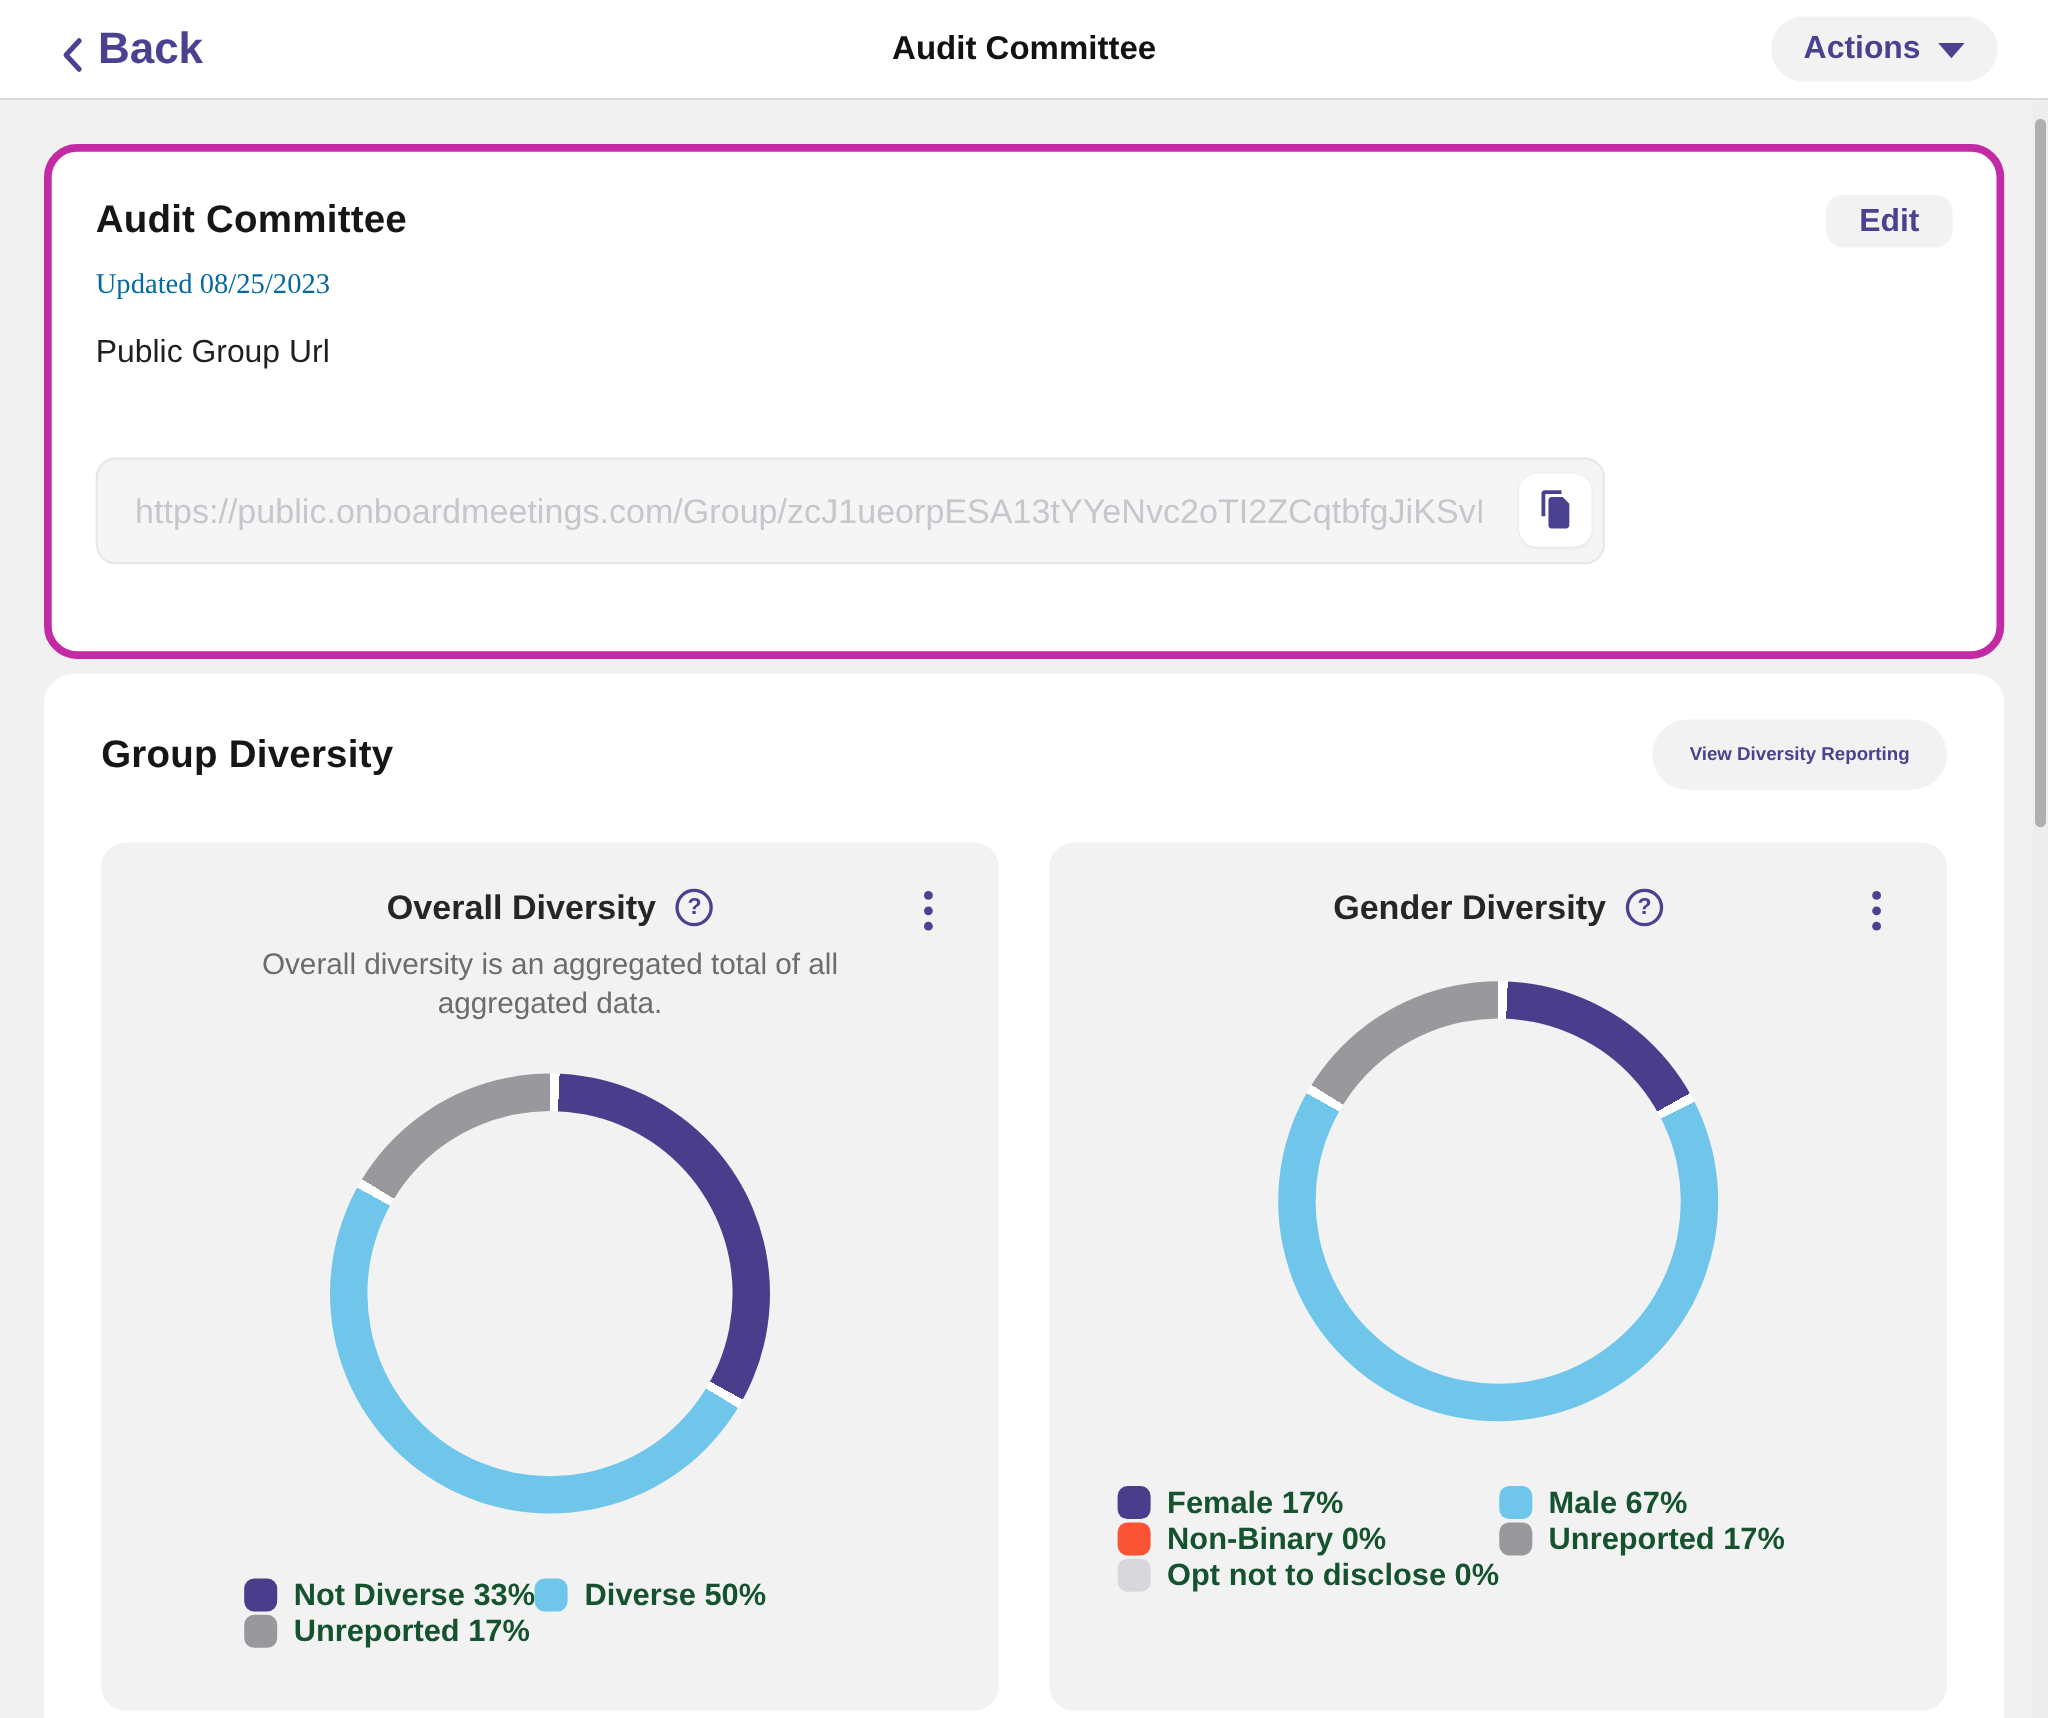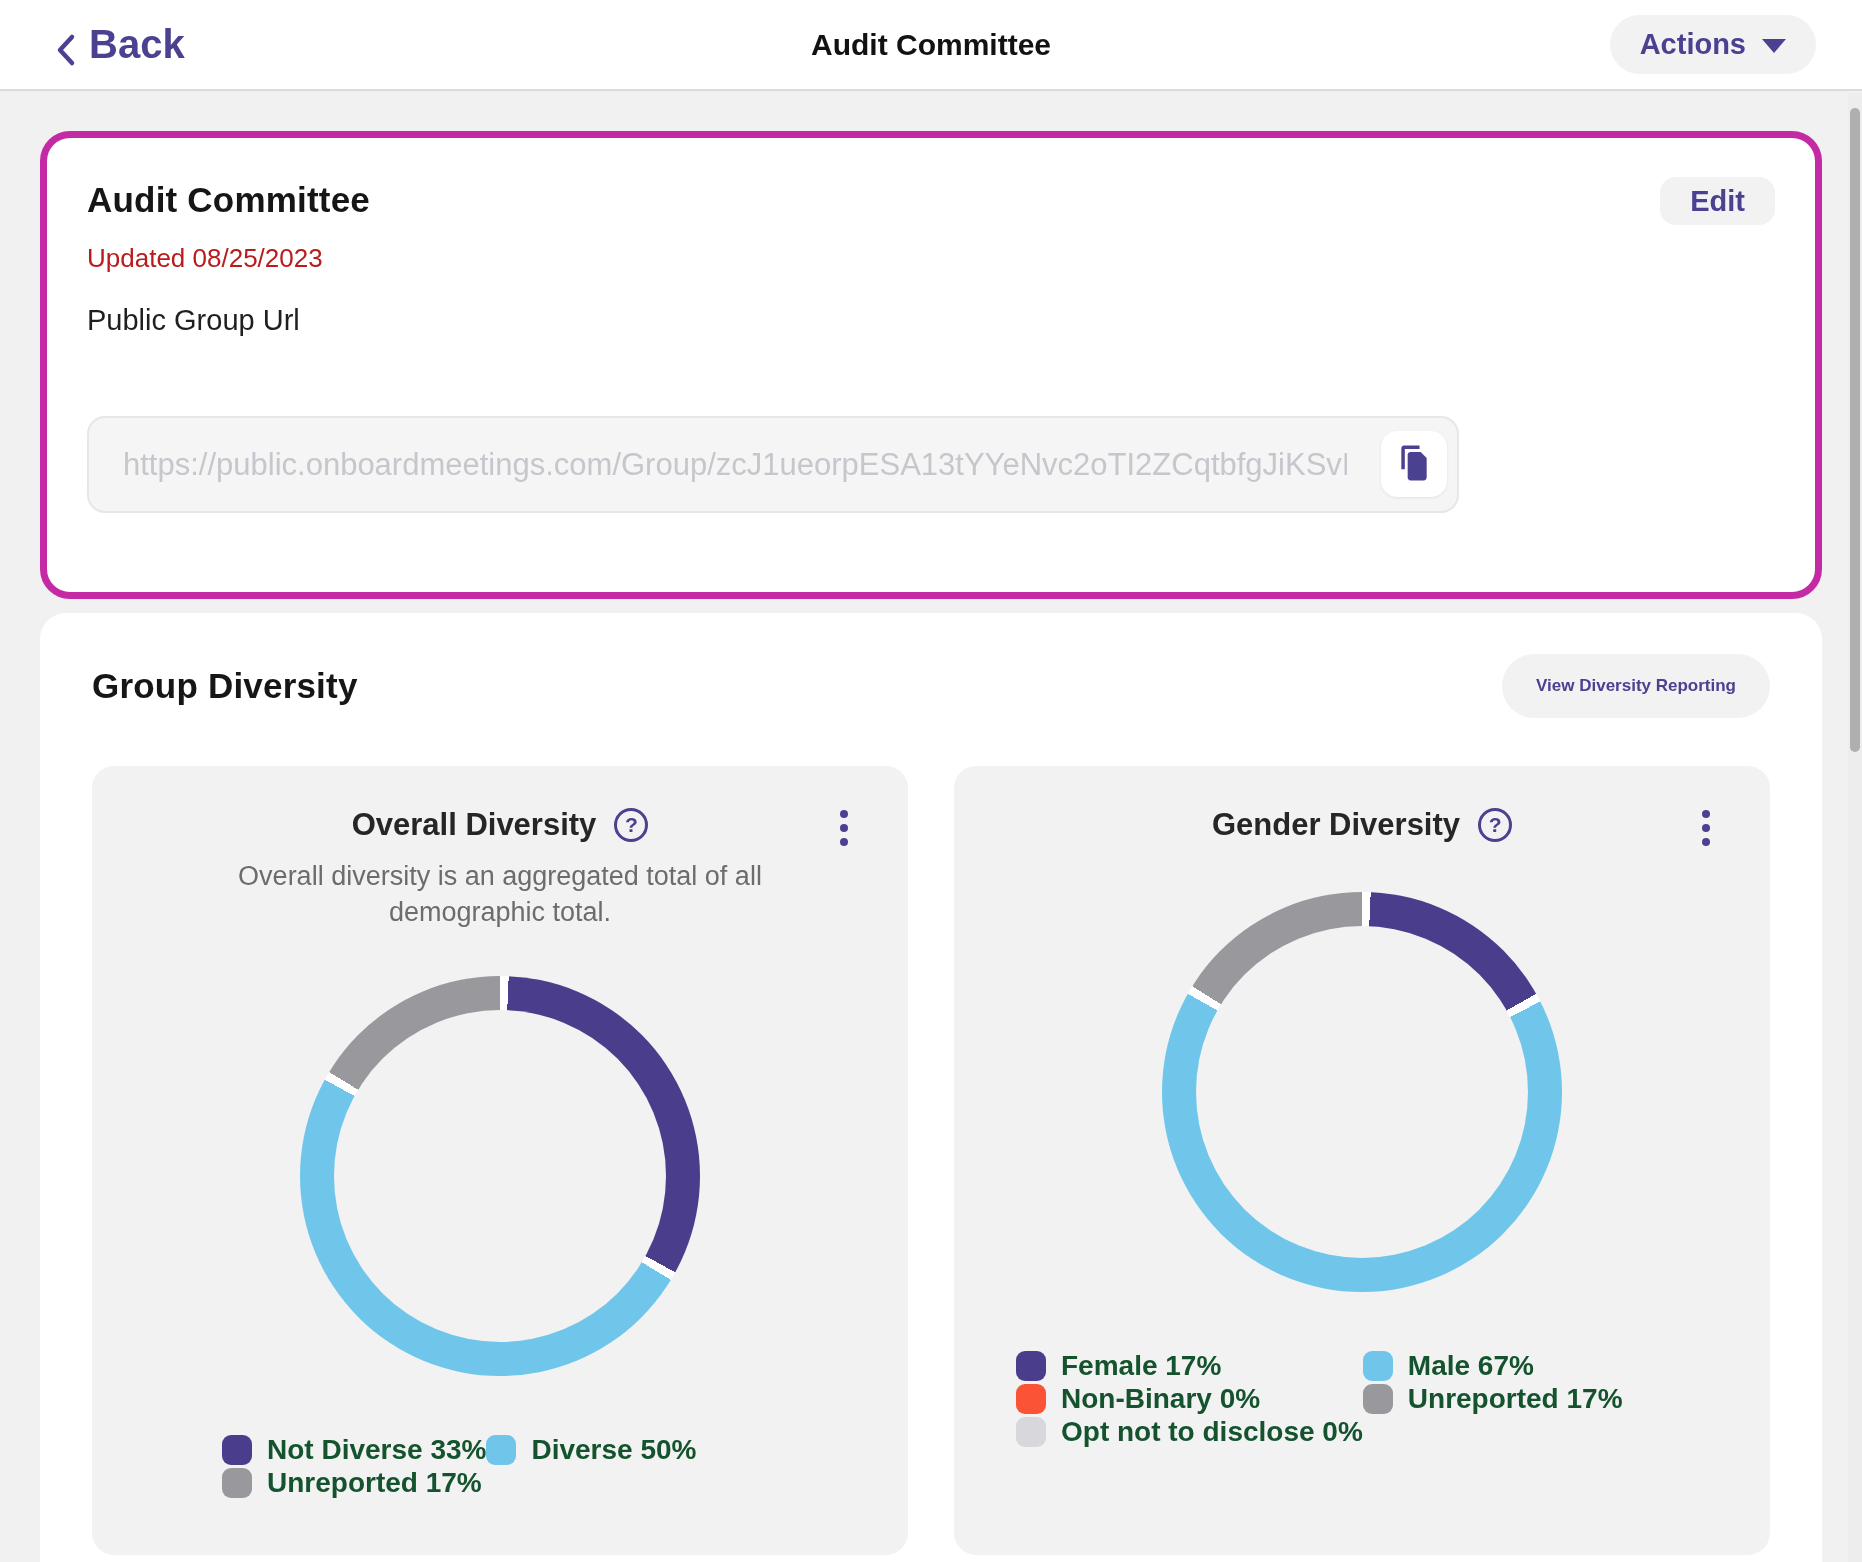--- a/index.html
+++ b/index.html
@@ -44,21 +44,21 @@
     border:7px solid #C32AA3; border-radius:30px;
     padding:38px 40px 79px 40px;
   }
   .group-card-head { display:flex; align-items:flex-start; justify-content:space-between; height:48px; margin-top:1px; }
   .group-card-title { font-size:35px; font-weight:700; line-height:46px; color:#161616; letter-spacing:0.2px; }
   .edit-btn {
     background:#F2F2F3; border:none; border-radius:16px;
     height:48px; padding:0 30px; font-family:inherit;
     color:#4A4191; font-size:29px; font-weight:600; cursor:pointer;
   }
-  .updated-text { margin-top:18px; font-size:26px; line-height:30px; color:#b91c1c; }
+  .updated-text { margin-top:18px; font-size:26px; line-height:30px; color:#0369a1;font-family:Liberation Serif, serif; }
   .url-label { margin-top:29px; font-size:29px; line-height:36px; color:#1f1f1f; }
   .url-field-wrap { position:relative; margin-top:78px; width:1372px; }
   .url-input {
     width:100%; height:97px; background:#F5F5F6;
     border:2px solid #E6E6EC; border-radius:18px;
     padding:0 110px 0 34px; font-family:inherit;
     font-size:31px; color:#C6C6CC; outline:none;
   }
   .copy-btn {
     position:absolute; top:15px; right:12px; width:66px; height:66px;
@@ -162,21 +162,21 @@
       <div class="chart-card c0">
         <div class="chart-title-row">
           <span class="chart-title">Overall Diversity</span>
           <span class="help-icon">?</span>
         </div>
         <div class="kebab">
             <i></i>
             <i></i>
             <i></i>
           </div>
-        <div class="chart-subtitle">Overall diversity is an aggregated total of all demographic total.</div>
+        <div class="chart-subtitle">Overall diversity is an aggregated total of all aggregated data.</div>
         <div class="donut" style="background: conic-gradient(rgb(255, 255, 255) 0deg, rgb(255, 255, 255) 2.5deg, rgb(73, 61, 140) 2.5deg, rgb(73, 61, 140) 118.8deg, rgb(255, 255, 255) 118.8deg, rgb(255, 255, 255) 121.3deg, rgb(111, 198, 234) 121.3deg, rgb(111, 198, 234) 298.8deg, rgb(255, 255, 255) 298.8deg, rgb(255, 255, 255) 301.3deg, rgb(153, 152, 156) 301.3deg, rgb(153, 152, 156) 360deg);">
           <div class="donut-hole"></div>
         </div>
         <div class="legend">
             <div class="legend-col">
               <div class="legend-item">
                 <span class="legend-swatch" style="background: rgb(73, 61, 140);"></span>
                 <span class="legend-label">Not Diverse 33%</span>
               </div>
               <div class="legend-item">

